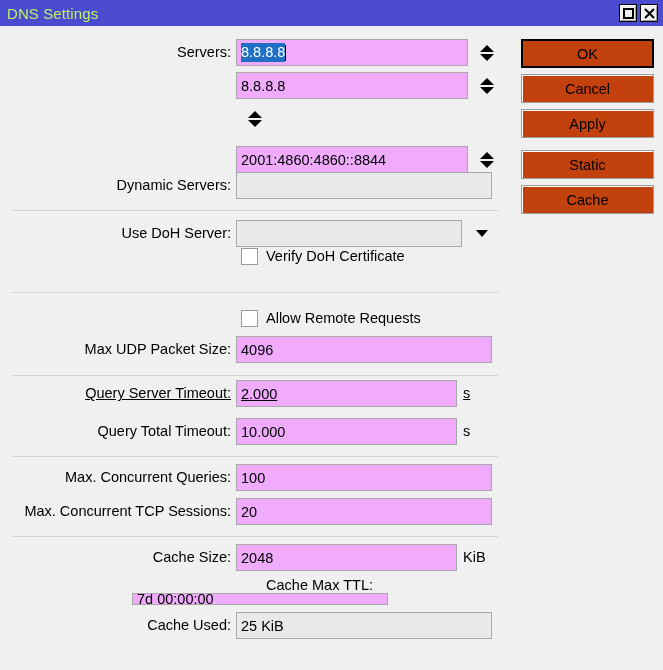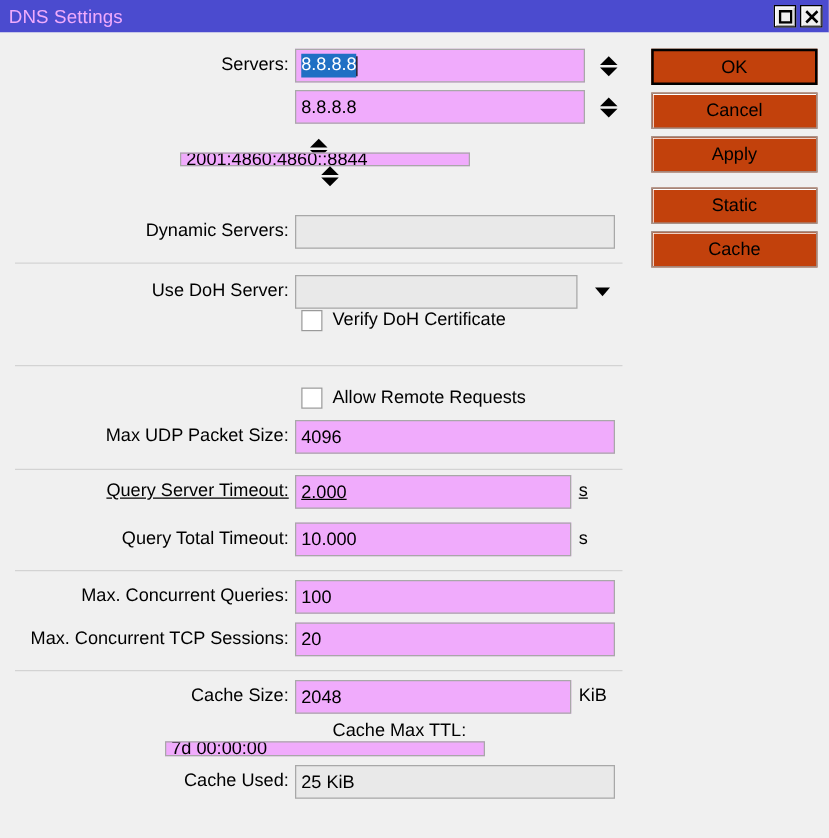--- a/index.html
+++ b/index.html
@@ -22,21 +22,21 @@
     position: absolute;
     left: 0; top: 0;
     width: 663px;
     height: 26px;
     background: #4b4bcf;
     display: flex;
     align-items: center;
     justify-content: space-between;
   }
   .titlebar-title {
-    color: #f0abfc;
+    color: #bef264;
     font-size: 15px;
     padding-left: 7px;
     letter-spacing: 0.1px;
     white-space: nowrap;
   }
   .titlebar-buttons {
     display: flex;
     gap: 3px;
     padding-right: 5px;
   }
@@ -261,21 +261,21 @@
   </div>
 
   <div class="row" style="top:79px;">
     <div class="lbl"></div>
     <div class="spinner">
       <div class="tri-up"></div>
       <div class="tri-dn"></div>
     </div>
   </div>
 
-  <div class="row" style="top:96px;flex-direction:column;">
+  <div class="row" style="top:120px;">
     <div class="lbl"></div>
     <div class="field spin">
         <span>2001:4860:4860::8844</span>
       </div>
     <div class="spinner">
       <div class="tri-up"></div>
       <div class="tri-dn"></div>
     </div>
   </div>
 

